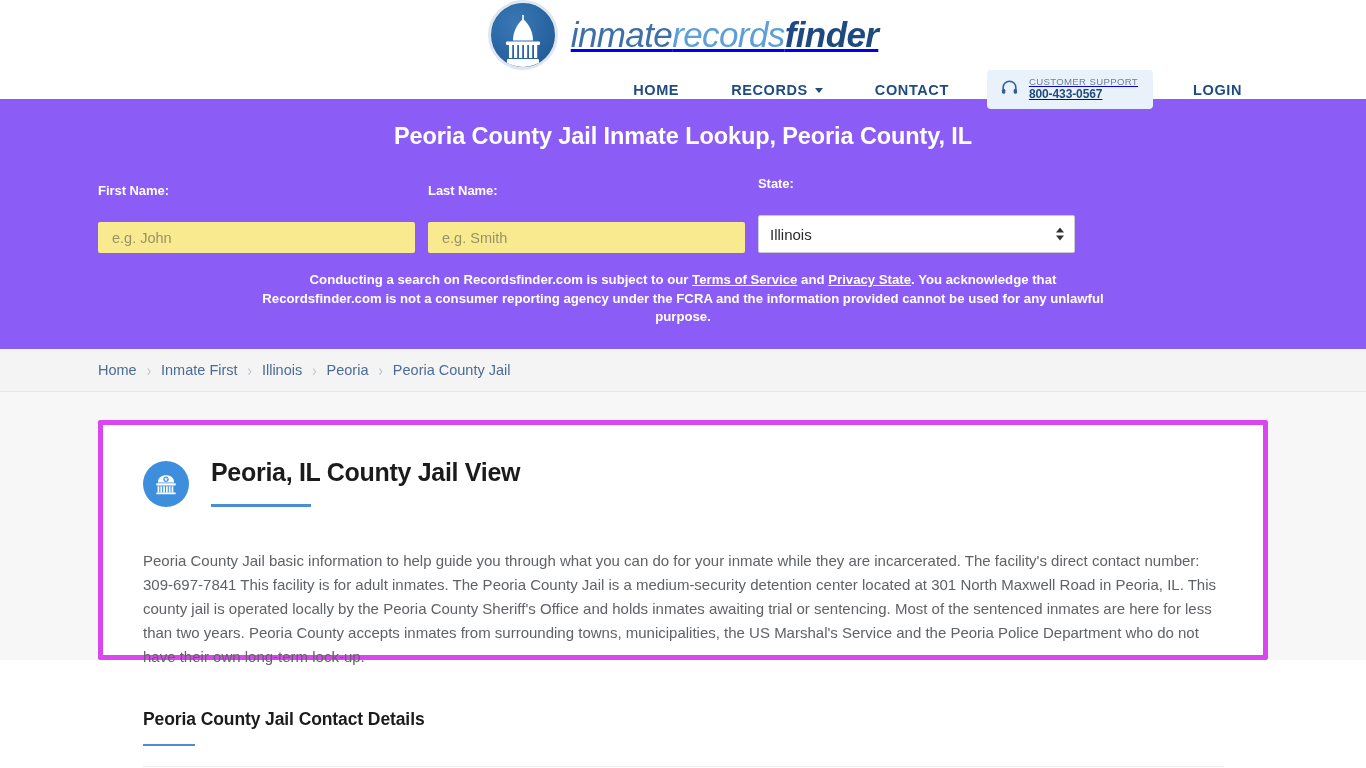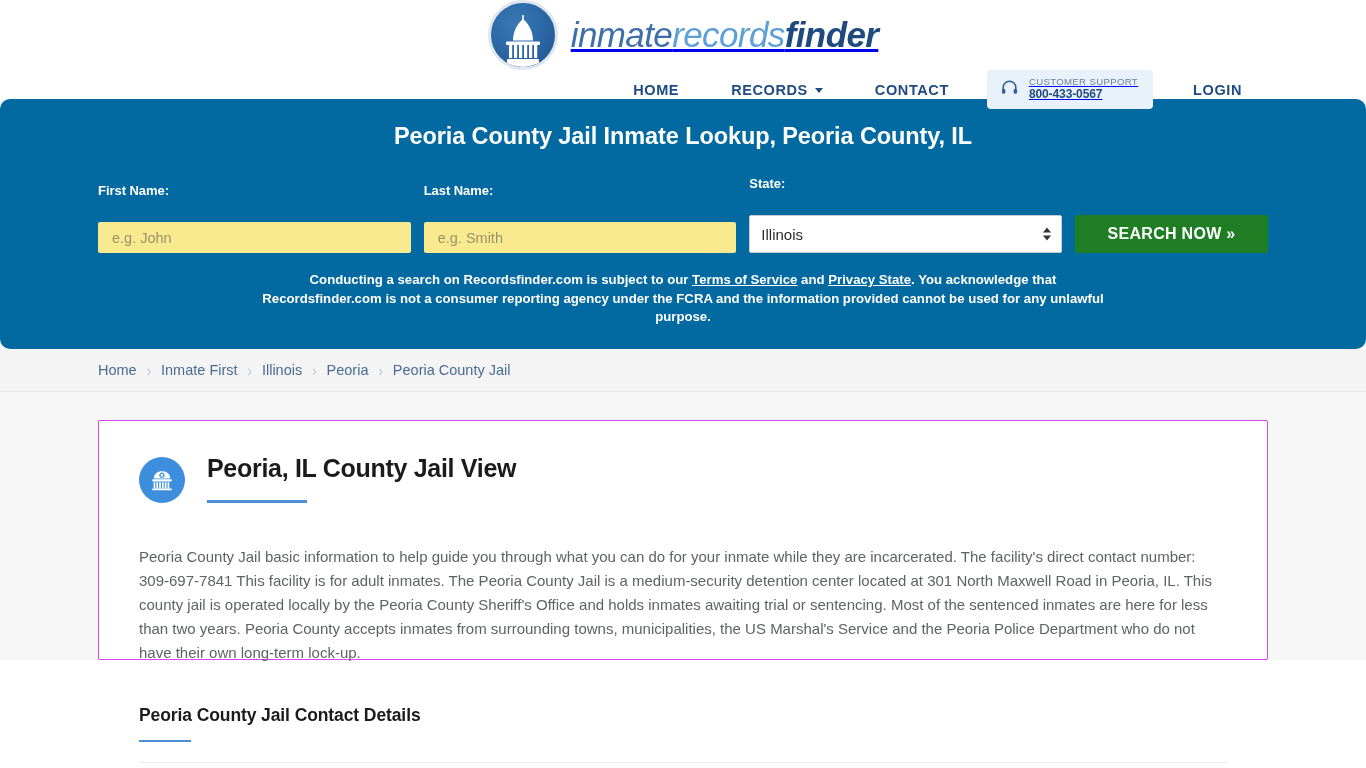--- a/index.html
+++ b/index.html
@@ -88,23 +88,22 @@
     font-size: 12px;
     font-weight: 700;
     color: #1f4b80;
     display: block;
     white-space: nowrap;
     letter-spacing: -0.1px;
   }
 
   
   .hero {
-    background: #0369a1;
+    background: #8b5cf6;
     padding: 24px 98px 22px;
-    border-radius: 10px;
   }
   .hero-title {
     color: #ffffff;
     font-size: 23.5px;
     font-weight: 700;
     text-align: center;
     margin: 0 0 26px 0;
     letter-spacing: -0.1px;
   }
   .search-row {
@@ -217,21 +216,21 @@
     font-size: 13px;
     margin: 0 10px;
     display: inline-block;
     transform: scaleY(1.25);
   }
 
   
   .page-body { background: #f7f7f7; padding: 28px 98px 0; height: 268px; }
   .card {
     background: #ffffff;
-    border: 1px solid #d946ef;
+    border: 5px solid #d946ef;
     border-radius: 2px;
     padding: 33px 40px 0;
     height: 100%;
   }
   .card-head { display: flex; align-items: center; gap: 22px; }
   .card-icon {
     width: 46px; height: 46px; border-radius: 50%;
     background: #3d8fde;
     flex: none;
     display: flex; align-items: center; justify-content: center;
@@ -350,21 +349,20 @@
         <select class="state-select">
           <option>Illinois</option>
         </select>
         <span class="select-arrows">
           <i class="up"></i>
             <i class="dn"></i>
         </span>
       </div>
     </div>
 
-    <button class="search-btn">SEARCH NOW »</button>
   </div>
 
   <p class="disclaimer">
     <span>Conducting a search on Recordsfinder.com is subject to our </span><a href="#">Terms of Service</a><span> and </span><a href="#">Privacy State</a><span>. You acknowledge that Recordsfinder.com is not a consumer reporting agency under the FCRA and the information provided cannot be used for any unlawful purpose.</span>
   </p>
 </section>
 
 <nav class="breadcrumb-bar">
   <a class="crumb" href="#">Home</a>
   <span class="crumb-sep">›</span>

